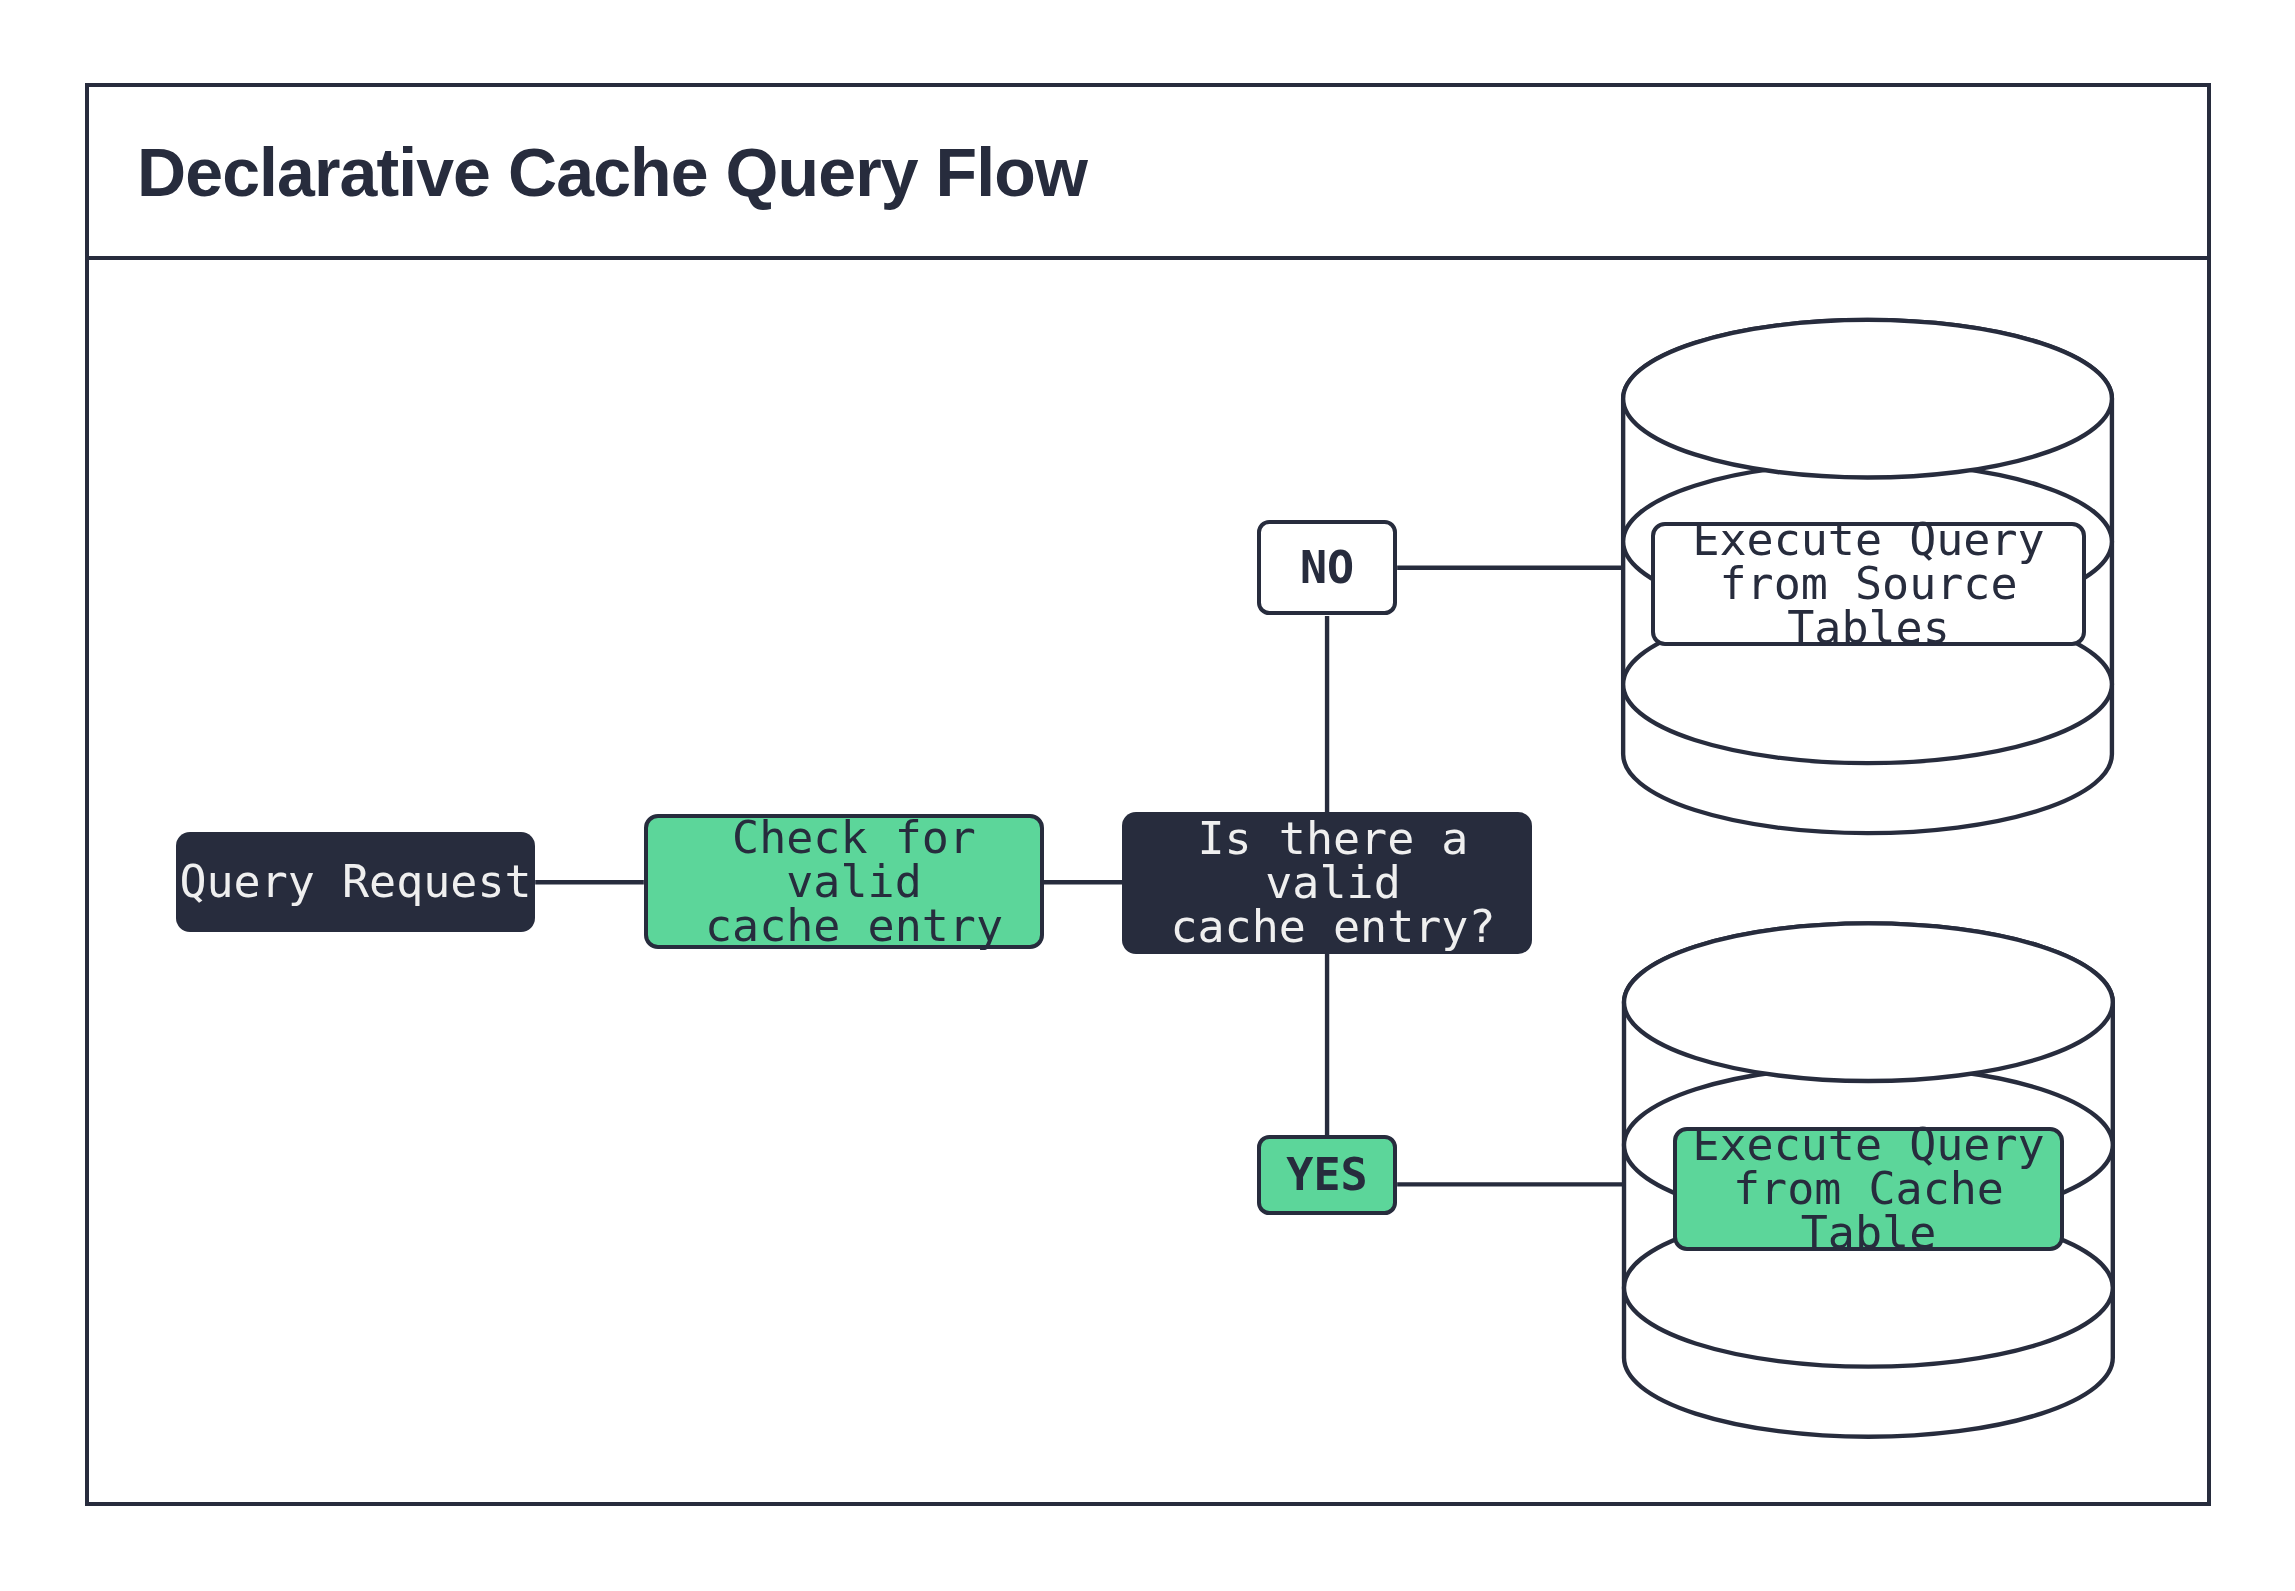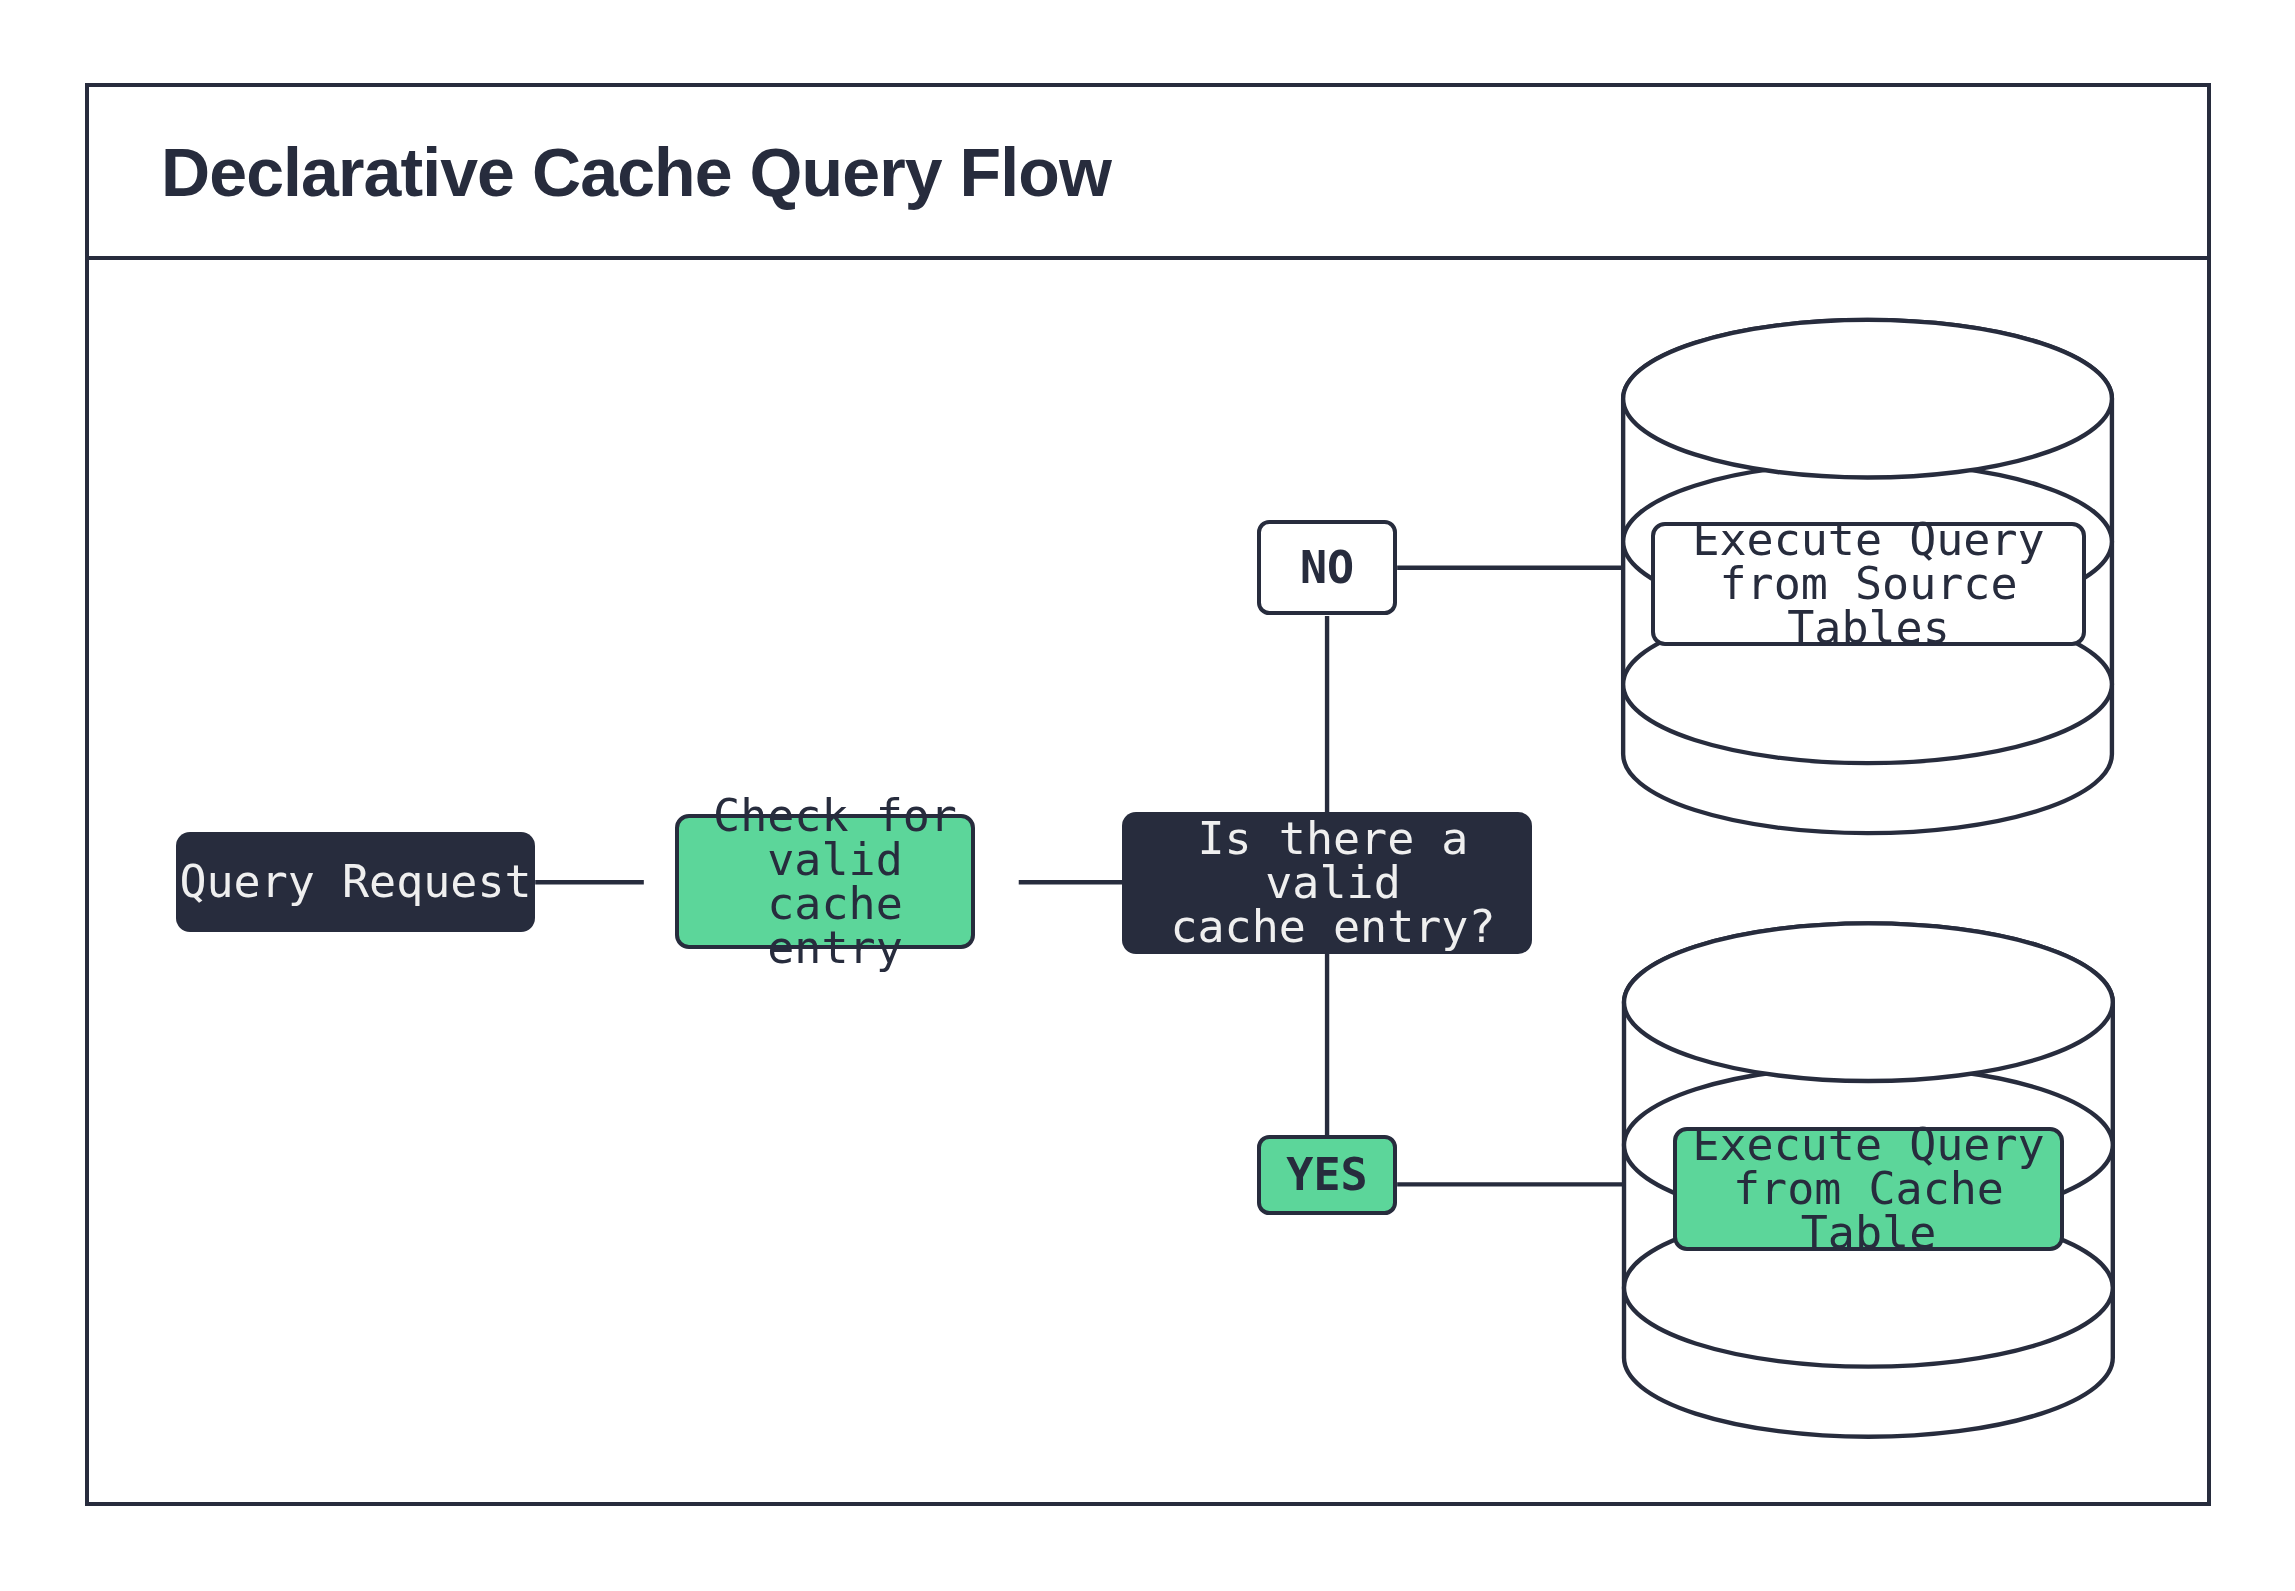--- a/index.html
+++ b/index.html
@@ -21,21 +21,21 @@
     width:2126px;height:1423px;
     border:4.4px solid var(--dark);
     box-sizing:border-box;
     background:transparent;
   }
   .header{
     height:173px;
     border-bottom:4.4px solid var(--dark);
     box-sizing:border-box;
     display:flex;align-items:center;
-    padding-left:72px;
+    padding-left:48px;
   }
   .title{
     margin:0;
     font-family:"Liberation Sans", sans-serif;
     font-weight:700;
     font-size:68px;
     letter-spacing:-0.9px;
     color:var(--dark);
   }
   svg.layer{
@@ -53,21 +53,21 @@
     white-space:pre-line;
     font-size:45px;
     line-height:44px;
     color:var(--dark);
   }
   .node--dark{background:var(--dark);color:var(--text-on-dark);border-radius:14px;}
   .node--green{background:var(--green);border:4.4px solid var(--dark);border-radius:14px;}
   .node--white{background:var(--node-white);border:4.4px solid var(--dark);border-radius:14px;}
   .node--edge-label{font-weight:700;border-radius:12.3px;}
   #query-request-node{left:176px;top:832px;width:359px;height:100px;}
-  #check-cache-node{left:675px;top:814px;width:300px;height:135px;padding-left:20px;}
+  #check-cache-node{left:644px;top:814px;width:400px;height:135px;padding-left:20px;}
   #decision-node{left:1122px;top:812px;width:410px;height:142px;padding-left:12px;}
   #no-label-node{left:1257px;top:520px;width:140px;height:95px;}
   #yes-label-node{left:1257px;top:1135px;width:140px;height:80px;}
   #source-db-label-node{left:1651px;top:522px;width:435px;height:124px;}
   #cache-db-label-node{left:1673px;top:1127px;width:391px;height:124px;}
 </style>
 </head>
 <body>
 
 <div class="canvas">

